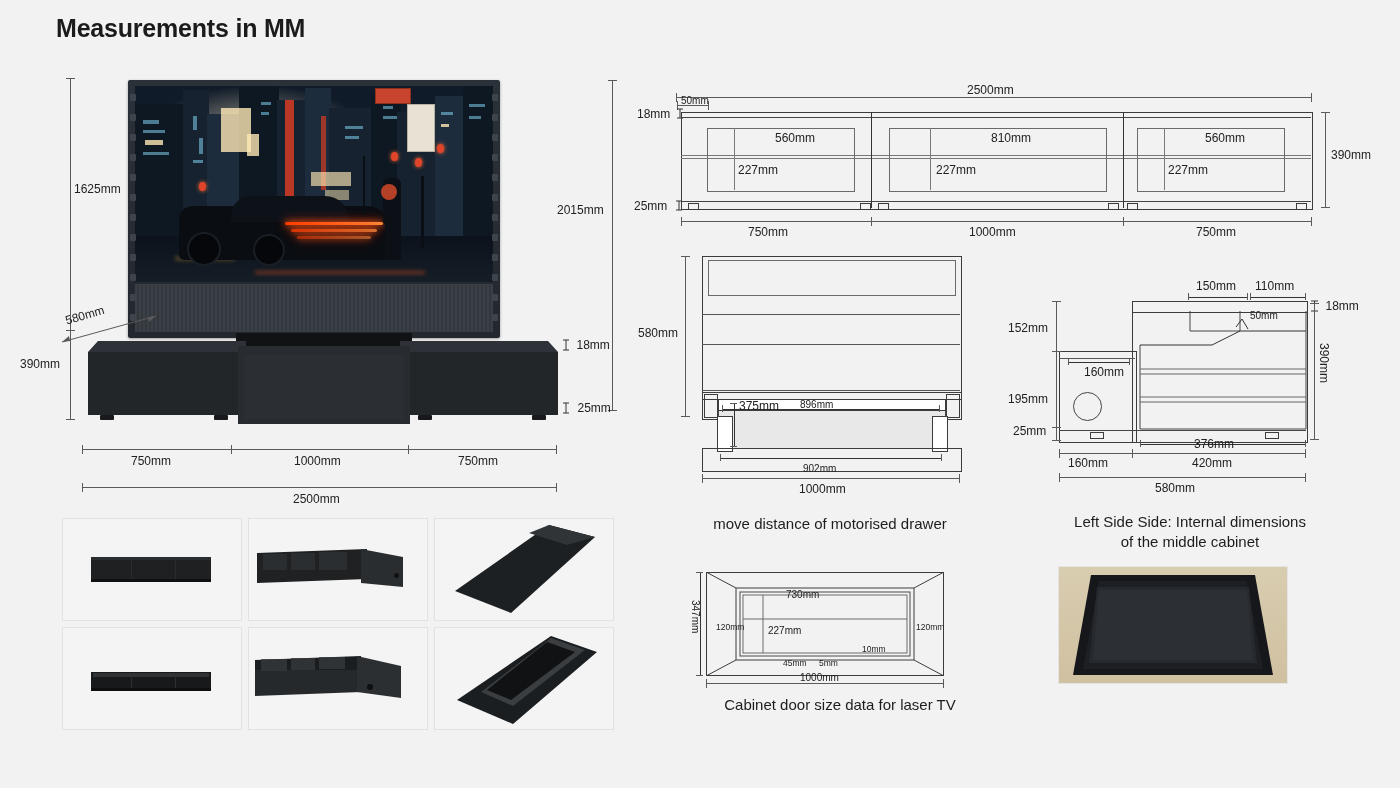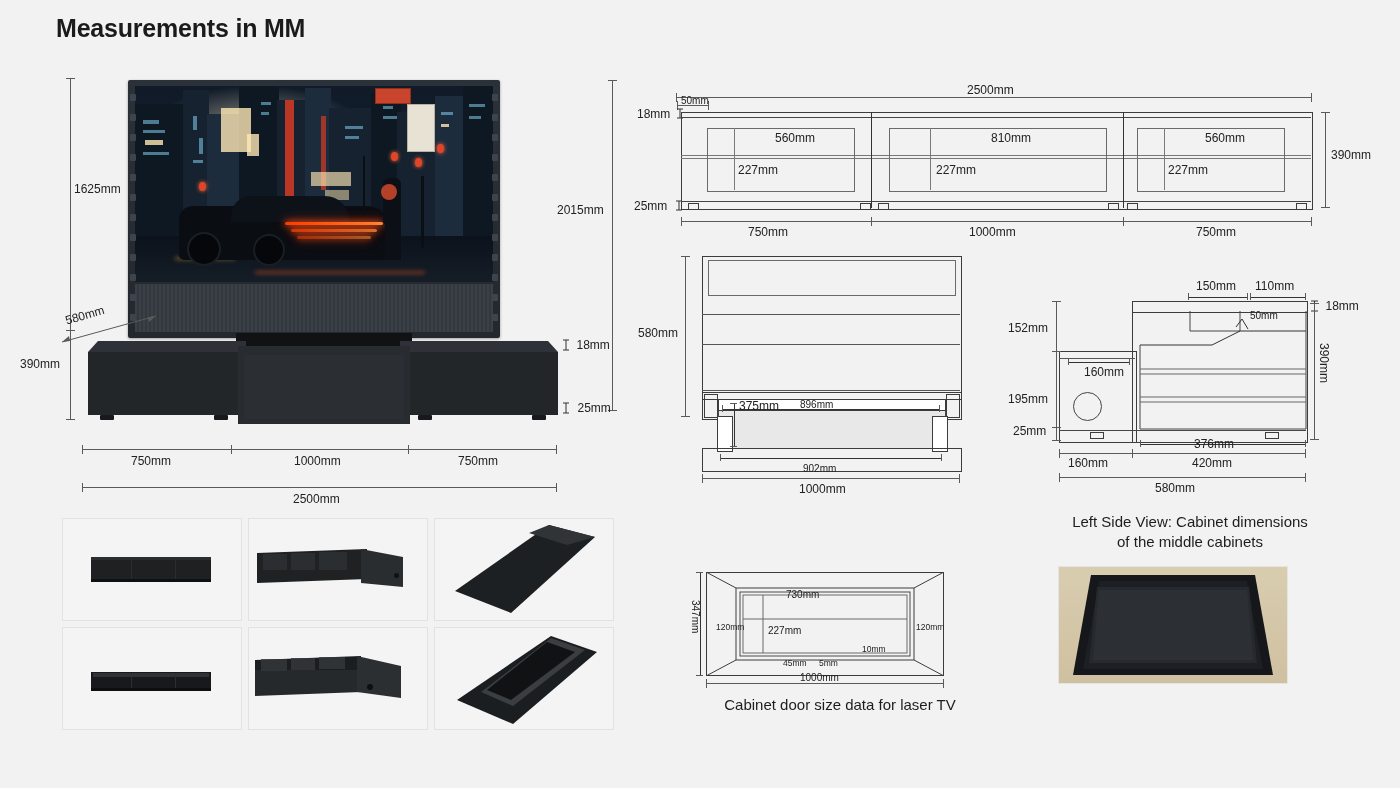--- a/index.html
+++ b/index.html
@@ -426,20 +426,21 @@
     <div class="tick-v abs" style="left:720px;top:454px;height:7px"></div>
     <div class="tick-v abs" style="left:941px;top:454px;height:7px"></div>
     <div class="lbl-sm lbl abs" style="left:803px;top:464px">902mm</div>
 
     <div class="hline abs" style="left:702px;top:478px;width:258px"></div>
     <div class="tick-v abs" style="left:702px;top:474px"></div>
     <div class="tick-v abs" style="left:959px;top:474px"></div>
     <div class="lbl abs" style="left:799px;top:483px">1000mm</div>
 
     <div class="cap" style="left:660px;top:514px;width:340px">
+      <div>move distance of motorised drawer</div>
     </div>
   </div>
 
   <div>
 
     <div class="hline abs" style="left:1188px;top:297px;width:60px;background:#333"></div>
     <div class="tick-v abs" style="left:1188px;top:293px;height:7px"></div>
     <div class="tick-v abs" style="left:1247px;top:293px;height:7px"></div>
     <div class="lbl abs" style="left:1196px;top:280px">150mm</div>
 
@@ -511,22 +512,22 @@
     <div class="tick-v abs" style="left:1305px;top:449px"></div>
     <div class="lbl abs" style="left:1068px;top:457px">160mm</div>
     <div class="lbl abs" style="left:1192px;top:457px">420mm</div>
 
     <div class="hline abs" style="left:1059px;top:477px;width:247px"></div>
     <div class="tick-v abs" style="left:1059px;top:473px"></div>
     <div class="tick-v abs" style="left:1305px;top:473px"></div>
     <div class="lbl abs" style="left:1155px;top:482px">580mm</div>
 
     <div class="cap" style="left:1012px;top:512px;width:356px">
-      <div>Left Side View: Cabinet dimensions</div>
-      <div>of the middle cabinets</div>
+      <div>Left Side Side: Internal dimensions</div>
+      <div>of the middle cabinet</div>
     </div>
   </div>
 
   <div>
 
     <div class="abs" style="left:706px;top:572px;width:238px;height:104px">
       <svg width="238" height="104" viewBox="0 0 238 104">
         <rect x="0.5" y="0.5" width="237" height="103" fill="none" stroke="#3c3c3c" stroke-width="1"></rect>
         <path d="M0 0 L30 16 L208 16 L238 0" fill="none" stroke="#3c3c3c" stroke-width="1"></path>
         <path d="M0 104 L30 88 L208 88 L238 104" fill="none" stroke="#3c3c3c" stroke-width="1"></path>

